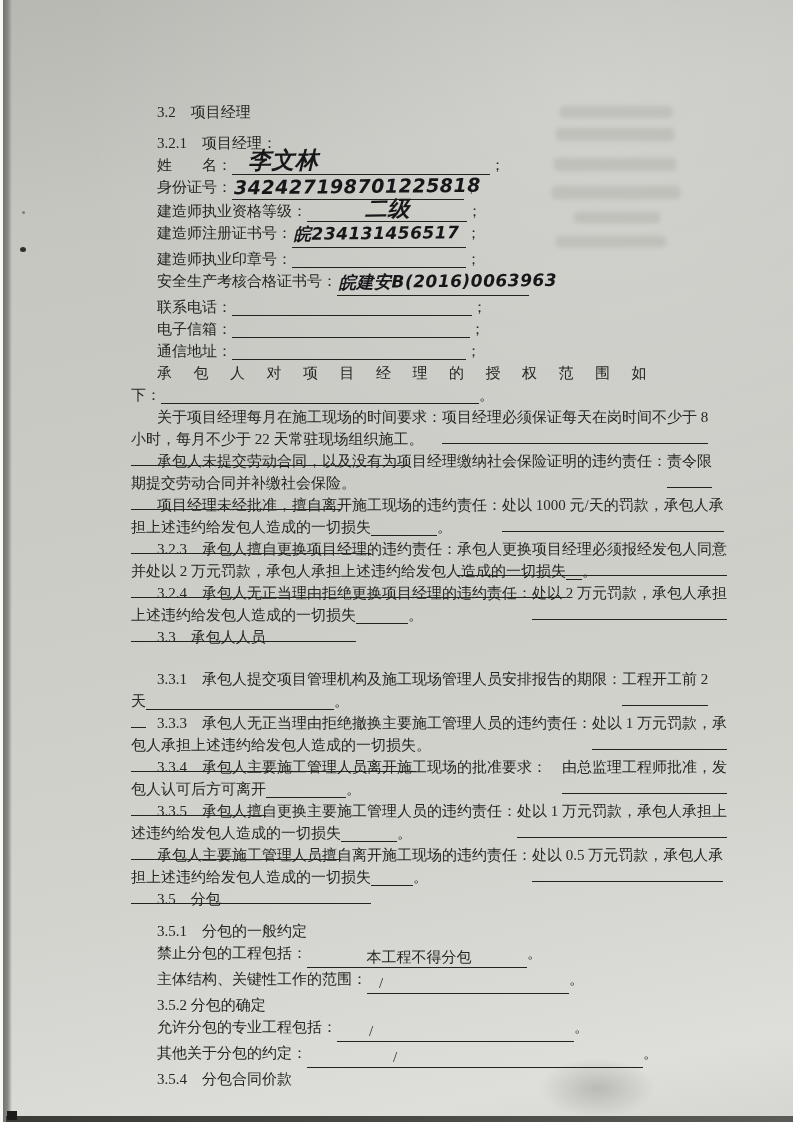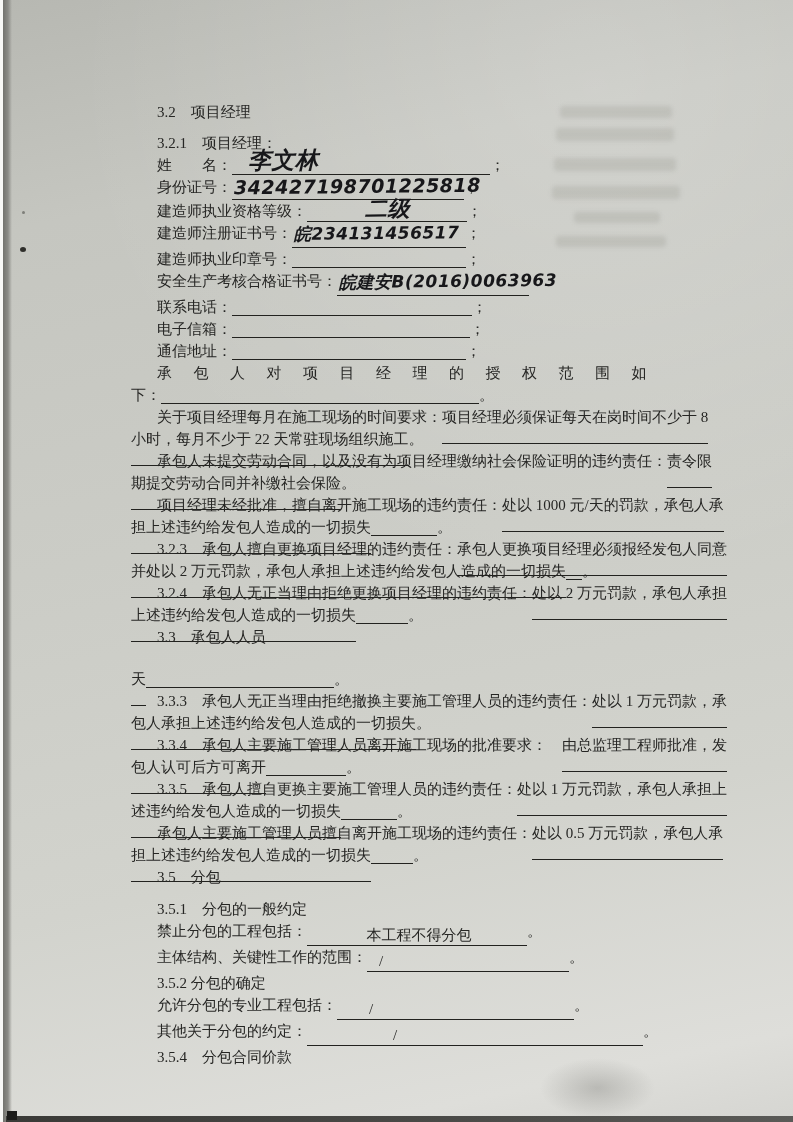--- a/index.html
+++ b/index.html
@@ -72,20 +72,21 @@
       <div class="line flush"><span class="seg u">小时，每月不少于 22 天常驻现场组织施工</span><span class="seg">。</span></div>
       <div class="line fill"><span class="seg">承包人未提交劳动合同，以及没有为项目经理缴纳社会保险证明的违约责任：</span><span class="seg u">责令限</span></div>
       <div class="line flush"><span class="seg u">期提交劳动合同并补缴社会保险</span><span class="seg">。</span></div>
       <div class="line fill"><span class="seg">项目经理未经批准，擅自离开施工现场的违约责任：</span><span class="seg u">处以 1000 元/天的罚款，承包人承</span></div>
       <div class="line flush"><span class="seg u">担上述违约给发包人造成的一切损失</span><span class="seg u slot" style="width: 66px;"></span><span class="seg">。</span></div>
       <div class="line fill"><span class="seg">3.2.3　承包人擅自更换项目经理的违约责任：</span><span class="seg u">承包人更换项目经理必须报经发包人同意</span></div>
       <div class="line flush"><span class="seg u">并处以 2 万元罚款，承包人承担上述违约给发包人造成的一切损失</span><span class="seg u slot" style="width: 16px;"></span><span class="seg">。</span></div>
       <div class="line fill"><span class="seg">3.2.4　承包人无正当理由拒绝更换项目经理的违约责任：</span><span class="seg u">处以 2 万元罚款，承包人承担</span></div>
       <div class="line flush"><span class="seg u">上述违约给发包人造成的一切损失</span><span class="seg u slot" style="width: 52px;"></span><span class="seg">。</span></div>
       <div class="line" style="margin-bottom: 20px;"><span class="seg">3.3　承包人人员</span></div>
+      <div class="line fill"><span class="seg">3.3.1　承包人提交项目管理机构及施工现场管理人员安排报告的期限：</span><span class="seg u">工程开工前 2</span></div>
       <div class="line flush"><span class="seg u">天</span><span class="seg u slot" style="width: 188px;"></span><span class="seg">。</span></div>
       <div class="line fill"><span class="seg">3.3.3　承包人无正当理由拒绝撤换主要施工管理人员的违约责任：</span><span class="seg u">处以 1 万元罚款，承</span></div>
       <div class="line flush"><span class="seg u">包人承担上述违约给发包人造成的一切损失</span><span class="seg">。</span></div>
       <div class="line fill"><span class="seg">3.3.4　承包人主要施工管理人员离开施工现场的批准要求：</span><span class="seg">　</span><span class="seg u">由总监理工程师批准，发</span></div>
       <div class="line flush"><span class="seg u">包人认可后方可离开</span><span class="seg u slot" style="width: 80px;"></span><span class="seg">。</span></div>
       <div class="line fill"><span class="seg">3.3.5　承包人擅自更换主要施工管理人员的违约责任：</span><span class="seg u">处以 1 万元罚款，承包人承担上</span></div>
       <div class="line flush"><span class="seg u">述违约给发包人造成的一切损失</span><span class="seg u slot" style="width: 56px;"></span><span class="seg">。</span></div>
       <div class="line fill"><span class="seg">承包人主要施工管理人员擅自离开施工现场的违约责任：</span><span class="seg u">处以 0.5 万元罚款，承包人承</span></div>
       <div class="line flush"><span class="seg u">担上述违约给发包人造成的一切损失</span><span class="seg u slot" style="width: 42px;"></span><span class="seg">。</span></div>
       <div class="line" style="margin-bottom: 10px;"><span class="seg">3.5　分包</span></div>

